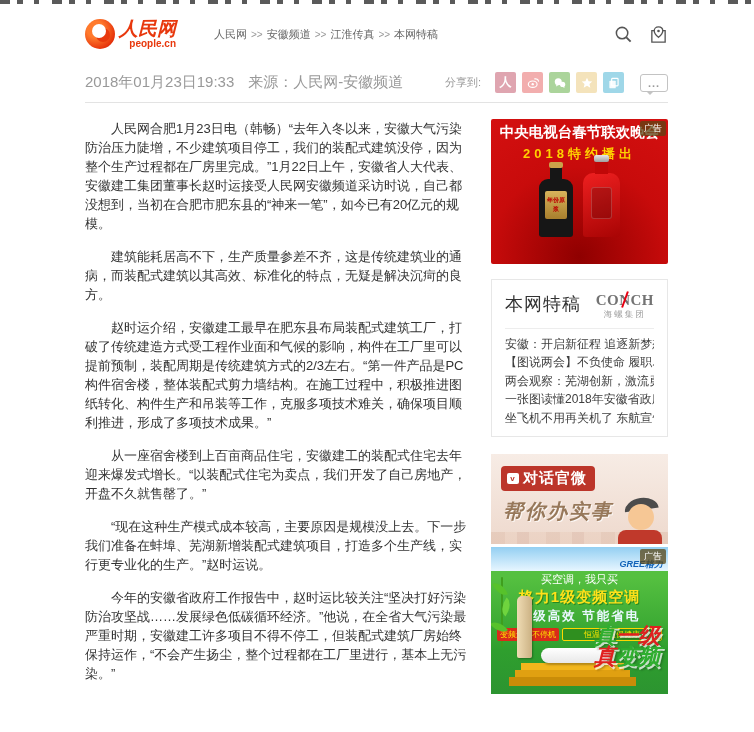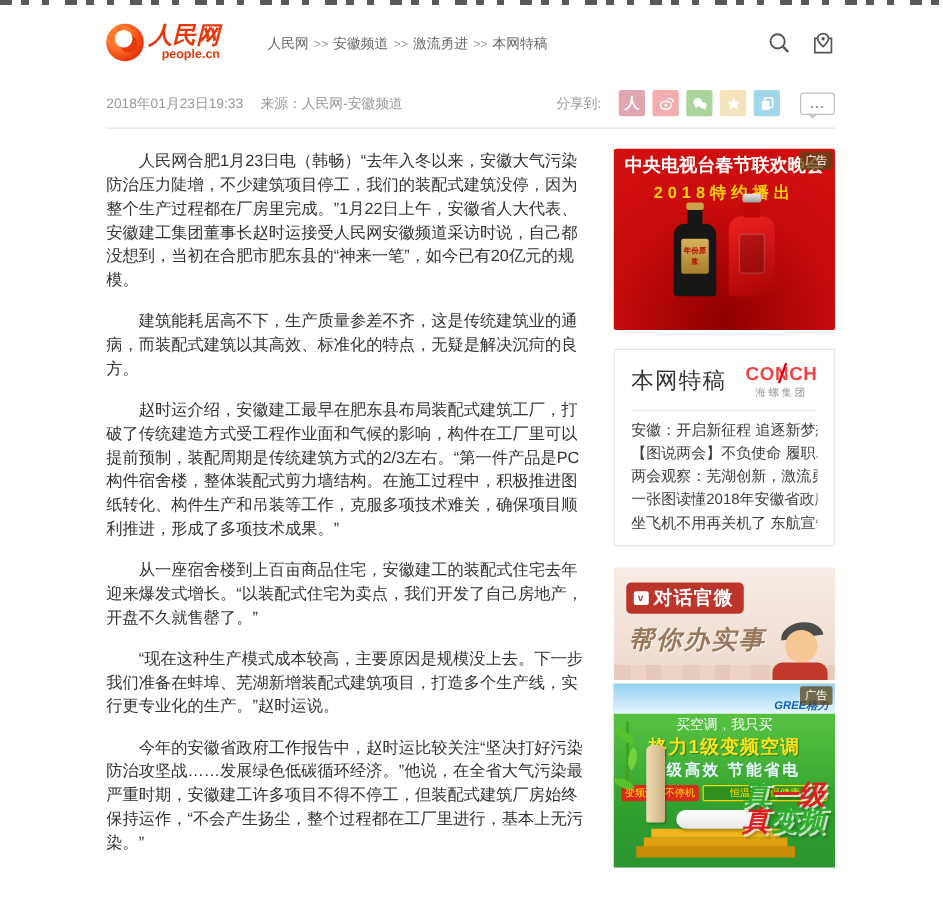--- a/index.html
+++ b/index.html
@@ -22,21 +22,21 @@
   .logo-en { font-size:10px; color:#e8380d; font-weight:bold; margin-top:1px; text-align:right; }
   .breadcrumb { margin-left:38px; font-size:11px; color:#666; }
   .bc-link { color:#666; text-decoration:none; cursor:pointer; }
   .bc-sep { color:#999; margin:0 4px; font-size:10px; }
   .hdr-icons { margin-left:auto; display:flex; align-items:center; gap:16px; }
   .hdr-icons svg { display:block; cursor:pointer; }
 
   
   .title { margin-top:16px; font-size:23px; font-weight:bold; color:#141414; letter-spacing:.5px; }
   .meta-row { margin-top:14px; display:flex; align-items:center; }
-  .meta { font-size:11px; color:#999; }
+  .meta { font-size:15px; color:#999; }
   .share { margin-left:auto; display:flex; align-items:center; }
   .share-label { font-size:11px; color:#999; margin-right:8px; }
   .share-ic { width:21px; height:21px; border-radius:2px; margin-left:6px; display:flex; align-items:center; justify-content:center; color:#fff; font-size:12px; font-weight:bold; cursor:pointer; }
   .share-ic svg { display:block; }
   .dots-box { margin-left:16px; position:relative; width:28px; height:18px; border:1px solid #c3c3c3; border-radius:3px;
     color:#9a9a9a; font-size:11px; font-weight:bold; display:flex; align-items:center; justify-content:center; letter-spacing:1px; cursor:pointer; background:#fff; }
   .dots-box::after { content:''; position:absolute; left:5px; bottom:-4px; border:4px solid transparent; border-top-color:#c3c3c3; border-bottom:0; }
   .divider { margin-top:9px; border-bottom:1px solid #e3e3e3; }
 
   
@@ -62,21 +62,21 @@
     display:flex; align-items:center; justify-content:center; font-size:6px; color:#b00; font-weight:bold; writing-mode:horizontal-tb; }
   .bottle-red { position:relative; width:37px; height:64px; background:linear-gradient(160deg,#ee2020,#a80404); border-radius:10px 10px 3px 3px; }
   .bottle-red::before { content:''; position:absolute; top:-12px; left:12px; width:13px; height:13px; background:#c00808; }
   .bottle-red::after { content:''; position:absolute; top:-18px; left:11px; width:15px; height:7px; background:linear-gradient(#e8e8e8,#9f9f9f); border-radius:2px; }
   .emboss { position:absolute; left:8px; top:14px; width:21px; height:32px; border-radius:3px; background:rgba(0,0,0,.18); border:1px solid rgba(255,255,255,.18); }
 
   .special { border:1px solid #e7e7e7; padding:12px 13px 9px; margin-bottom:17px; }
   .special-head { display:flex; align-items:flex-start; justify-content:space-between; }
   .special-title { font-size:18px; color:#333; letter-spacing:1px; }
   .conch { text-align:center; line-height:1; cursor:pointer; }
-  .conch-main { font-size:15px; font-weight:900; color:#ef4444; letter-spacing:.5px; }
+  .conch-main { font-size:15px; font-weight:900; color:#737373; letter-spacing:.5px;font-family:Liberation Serif, serif; }
   .conch-n { position:relative; display:inline-block; }
   .conch-n::after { content:''; position:absolute; left:5px; top:-2px; width:2px; height:17px; background:#e60012; transform:rotate(20deg); }
   .conch-sub { font-size:8.5px; color:#9a9a9a; letter-spacing:2px; margin-top:2px; }
   .special-div { border-bottom:1px solid #ededed; margin:9px 0 6px; }
   .sp-link { display:block; font-size:12px; color:#3d3d3d; text-decoration:none; line-height:18.5px; white-space:nowrap; overflow:hidden; cursor:pointer; }
 
   .weibo-ad { position:relative; height:90px; margin-bottom:3px; overflow:hidden; cursor:pointer;
     background:linear-gradient(#f7ece5,#eeD9cd); }
   .wb-badge { position:absolute; left:10px; top:12px; background:#bc352a; color:#fff; font-weight:bold; font-size:15px;
     padding:3px 8px 3px 6px; border-radius:4px; display:flex; align-items:center; letter-spacing:1px; }
@@ -124,21 +124,21 @@
   <div class="wrap">
 
     <div class="header">
       <div class="logo">
         <span class="logo-swirl"></span>
         <span class="logo-txt">
           <span class="logo-cn">人民网</span>
           <span class="logo-en">people.cn</span>
         </span>
       </div>
-      <div class="breadcrumb"><a class="bc-link">人民网</a><span class="bc-sep">&gt;&gt;</span><a class="bc-link">安徽频道</a><span class="bc-sep">&gt;&gt;</span><a class="bc-link">激流勇进</a><span class="bc-sep">&gt;&gt;</span><a class="bc-link">本网特稿</a></div>
+      <div class="breadcrumb"><a class="bc-link">人民网</a><span class="bc-sep">&gt;&gt;</span><a class="bc-link">安徽频道</a><span class="bc-sep">&gt;&gt;</span><a class="bc-link">江淮传真</a><span class="bc-sep">&gt;&gt;</span><a class="bc-link">本网特稿</a></div>
       <div class="hdr-icons">
         <span>
           <svg width="19" height="19" viewBox="0 0 20 20">
               <circle cx="8.5" cy="8.5" r="6" fill="none" stroke="#555" stroke-width="1.6"></circle>
               <line x1="13" y1="13" x2="17.5" y2="17.5" stroke="#555" stroke-width="2"></line>
             </svg>
         </span>
         <span>
           <svg width="19" height="19" viewBox="0 0 20 20">
               <path d="M3 6 L17 6 L17 18 L3 18 Z" fill="none" stroke="#555" stroke-width="1.4"></path>

